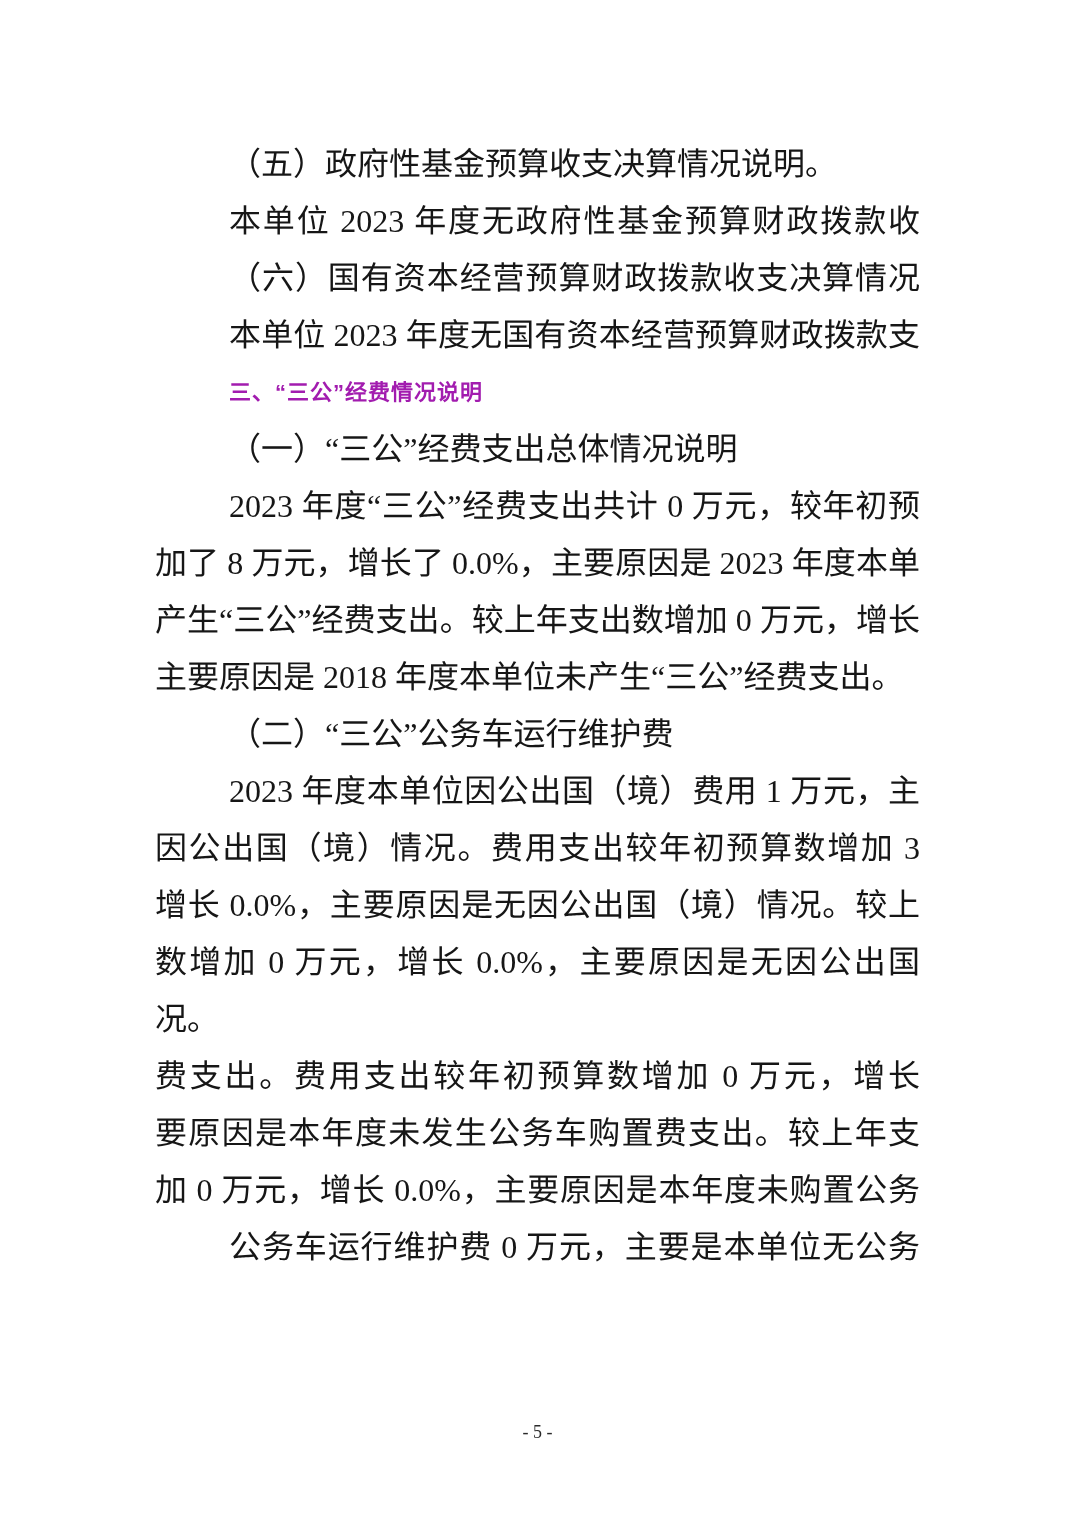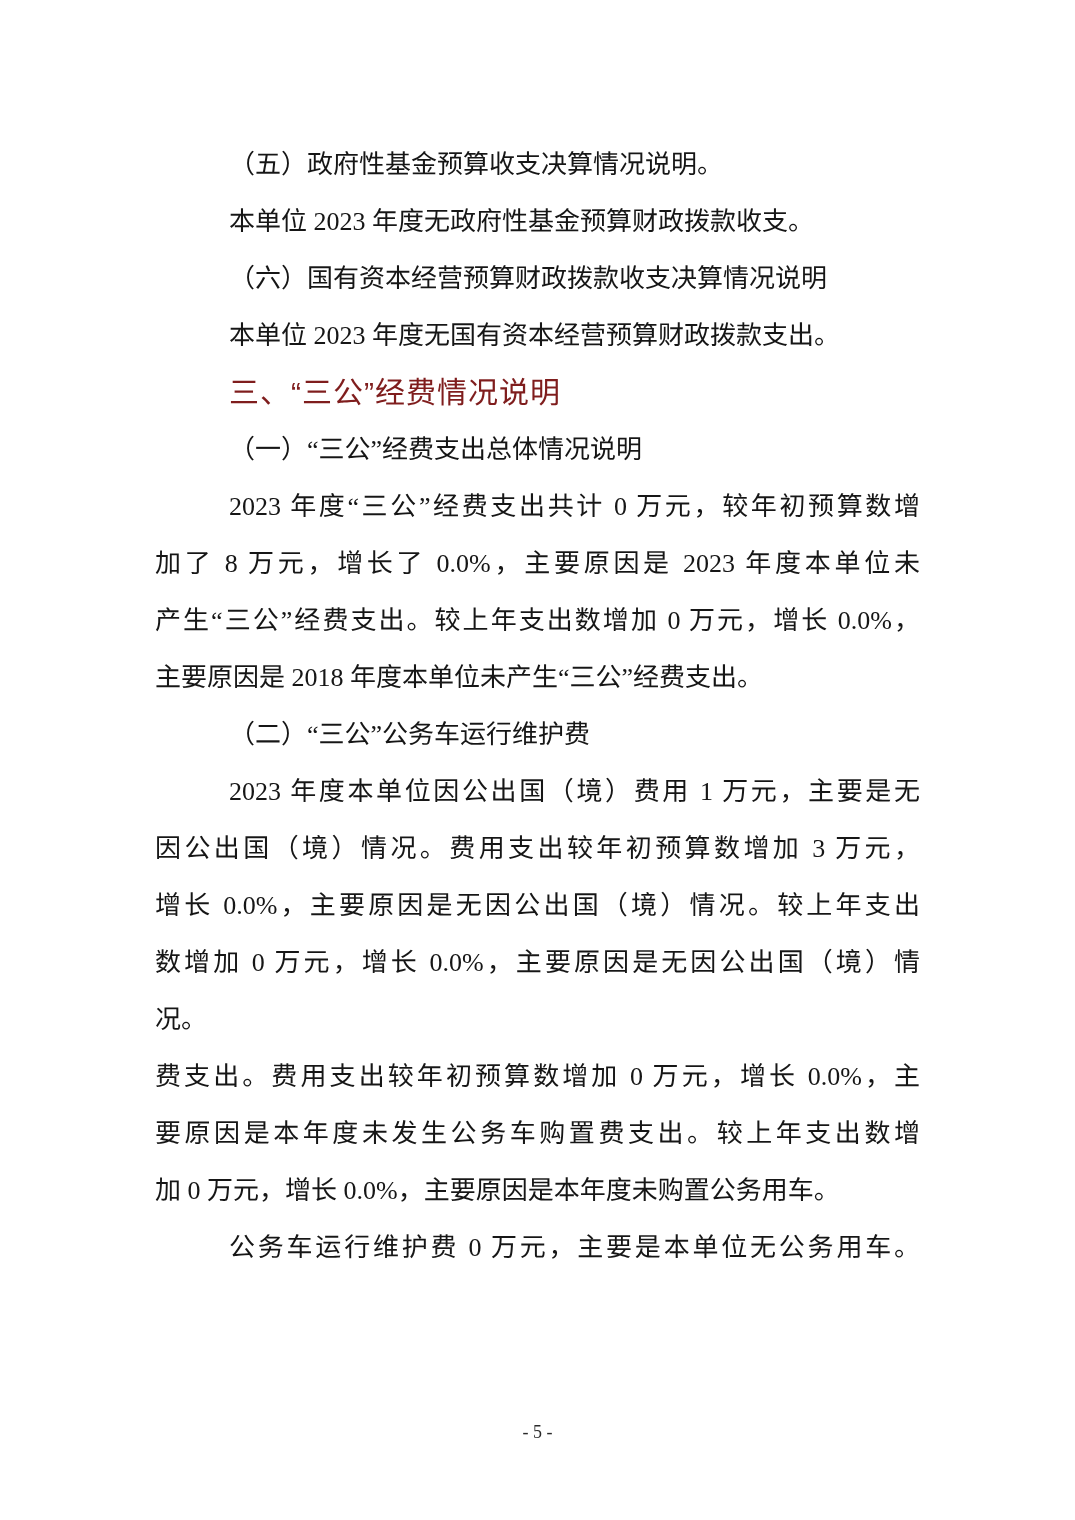--- a/index.html
+++ b/index.html
@@ -17,37 +17,37 @@
     overflow: hidden;
   }
   .content {
     position: absolute;
     left: 155px;
     right: 155px;
     top: 136px;
   }
   .para { margin: 0; padding: 0; }
   .line {
-    font-size: 26px;
+    font-size: 32px;
     line-height: 57px;
     height: 57px;
     text-align: justify;
     overflow: hidden;
     white-space: normal;
   }
   
   .line.fill { text-align-last: justify; }
   
   .line.first { text-indent: 74px; }
   .line.heading {
     font-family: "Liberation Sans", "DejaVu Sans", sans-serif;
-    font-weight: normal;
-    font-size: 30px;
+    font-weight: bold;
+    font-size: 22px;
     letter-spacing: 1px;
-    color: #7f1d1d;
+    color: #a21caf;
   }
   .footer {
     position: absolute;
     top: 1420px;
     left: 0;
     right: 0;
     text-align: center;
     font-size: 18px;
     line-height: 24px;
     color: #2a2a2a;

